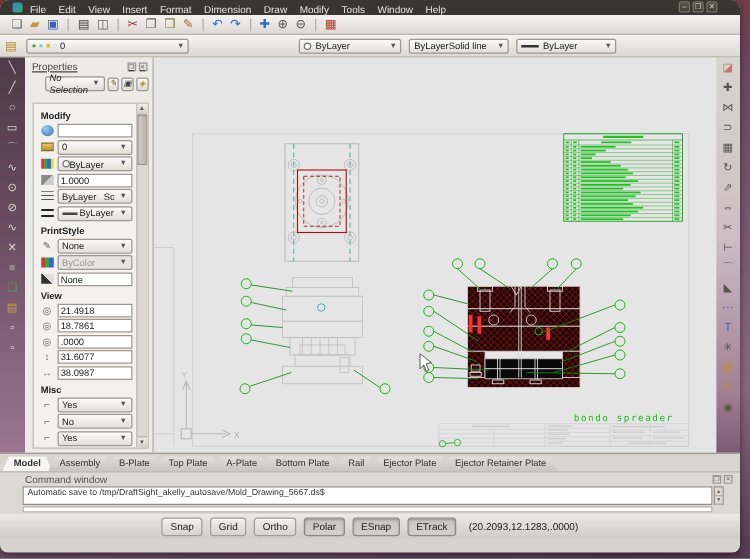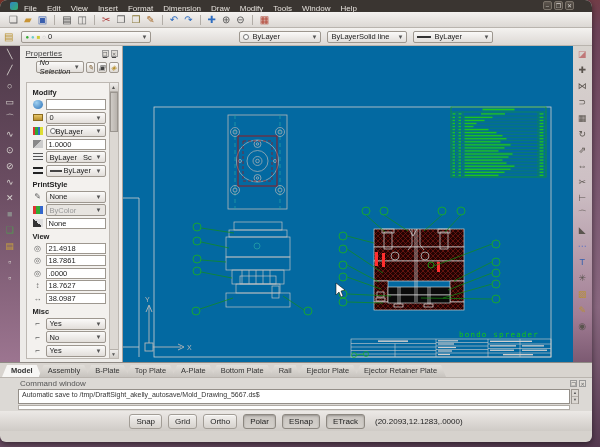--- a/index.html
+++ b/index.html
@@ -80,21 +80,21 @@
   .prop-control{flex:1;max-width:60px;}
   .mini-input{height:11px;background:#fff;border:1px solid #9d978f;font-size:7.5px;color:#222;
               display:flex;align-items:flex-start;padding:0 2px;box-sizing:border-box;}
   .mini-combo.disabled{color:#999;background:#e7e4e0;}
   .swatch-line{width:12px;height:2px;background:#444;margin-right:2px;}
   .prop-scrollbar{position:absolute;right:0;top:0;bottom:0;width:8px;background:#dcd8d3;border-left:1px solid #bdb8b2;}
   .ps-arrow{height:8px;font-size:5px;text-align:center;color:#555;line-height:8px;background:linear-gradient(#f0eeec,#d2cec9);border-bottom:1px solid #b5b0aa;}
   .ps-arrow.down{position:absolute;bottom:0;left:0;right:0;border-top:1px solid #b5b0aa;border-bottom:none;}
   .ps-thumb{position:absolute;top:9px;left:0;right:0;height:40px;background:linear-gradient(90deg,#cfcbc6,#b8b3ad);border:1px solid #9a958f;box-sizing:border-box;}
   
-  .canvas{flex:1;background:#0369a1;position:relative;}
+  .canvas{flex:1;background:#e5e5e5;position:relative;}
   .canvas svg{display:block;}
   
   .tabbar{height:14px;background:#d8d4cf;display:flex;align-items:flex-end;padding-left:2px;border-top:1px solid #8f8a84;}
   .tab{height:12px;line-height:12px;font-size:7.5px;color:#333;padding:0 9px;margin-right:-3px;
        background:linear-gradient(#e2dfda,#c8c4bf);clip-path:polygon(5px 0,calc(100% - 5px) 0,100% 100%,0 100%);text-align:center;}
   .tab.active{background:#f7f6f4;font-weight:bold;}
   
   .cmdwin{height:33px;background:#dcd9d5;position:relative;border-top:1px solid #b9b4ae;}
   .cmd-header{display:flex;align-items:center;padding:1px 6px 0 20px;color:#555;font-size:8px;}
   .cmd-box{position:absolute;left:18px;right:22px;top:11px;height:15px;background:#fff;border:1px solid #948f89;
@@ -293,21 +293,21 @@
             </div>
             <div class="prop-row">
               <span class="pi pi-view-center-z">◎</span>
               <div class="mini-input prop-control">
                 <span>.0000</span>
               </div>
             </div>
             <div class="prop-row">
               <span class="pi pi-view-height">↕</span>
               <div class="mini-input prop-control">
-                <span>18.7627</span>
+                <span>31.6077</span>
               </div>
             </div>
             <div class="prop-row">
               <span class="pi pi-view-width">↔</span>
               <div class="mini-input prop-control">
                 <span>38.0987</span>
               </div>
             </div>
             <div class="prop-section-title">Misc</div>
             <div class="prop-row">

